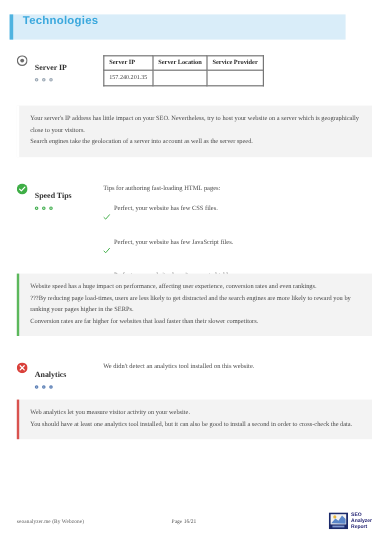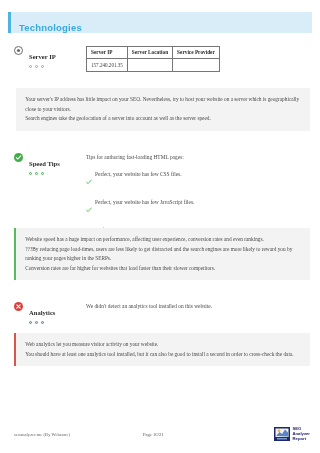--- a/index.html
+++ b/index.html
@@ -14,25 +14,25 @@
     font-family: "Liberation Serif", "DejaVu Serif", serif;
     color: #3f3f3f;
     overflow: hidden;
   }
 
   
   .section-band {
     position: absolute;
     left: 8px;
     top: 12px;
-    width: 304px;
+    width: 280px;
     height: 21px;
     background: #d9edf9;
     display: flex;
-    align-items: flex-end;
+    align-items: flex-start;
   }
   .section-band .accent {
     width: 3px;
     height: 21px;
     background: #4fb3e0;
     flex: 0 0 auto;
   }
   .section-band .title {
     margin-left: 8px;
     font-family: "Liberation Sans", "DejaVu Sans", sans-serif;

